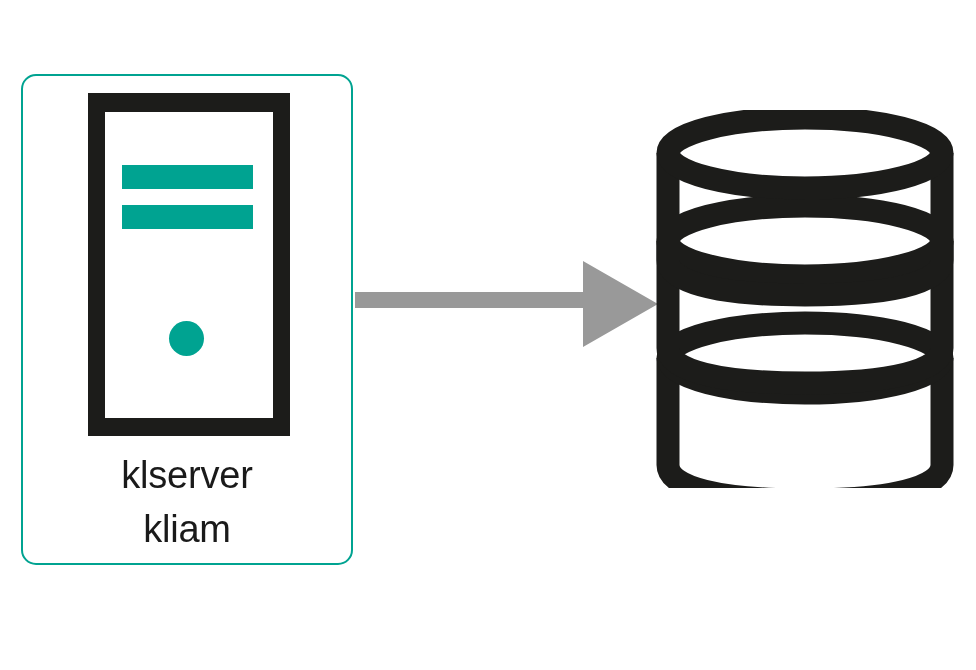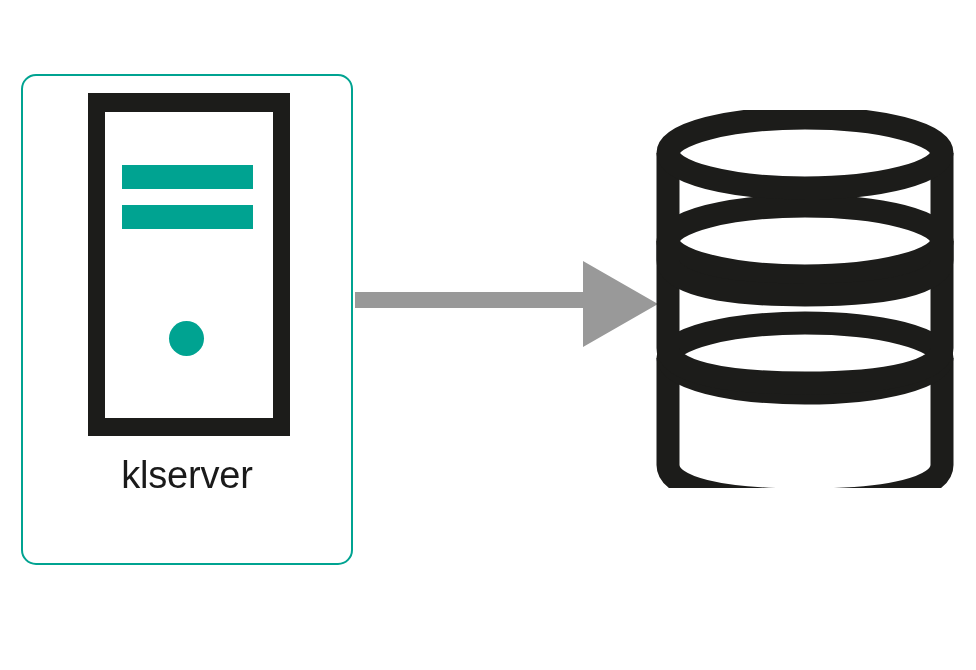--- a/index.html
+++ b/index.html
@@ -120,20 +120,21 @@
   <div class="server-tower">
     <div class="tower-body"></div>
     <div class="tower-face"></div>
     <div class="tower-bar tower-bar-1"></div>
     <div class="tower-bar tower-bar-2"></div>
     <div class="tower-led"></div>
   </div>
 
   <div class="node-caption">
     <span class="caption-line">klserver</span>
+    <span class="caption-line">kliam</span>
   </div>
 
   <svg class="arrow" viewBox="0 0 305 92">
     <polygon points="2,34 230,34 230,3 305,46 230,89 230,50 2,50" fill="#999999"></polygon>
   </svg>
 
   <svg class="database" viewBox="0 0 310 378">
     <g fill="none" stroke="#1c1c1a" stroke-width="23" stroke-linejoin="round">
 
       <path d="M 18,248 L 18,355 C 18,378 70,390 155,390 C 240,390 292,378 292,355 L 292,248"></path>

